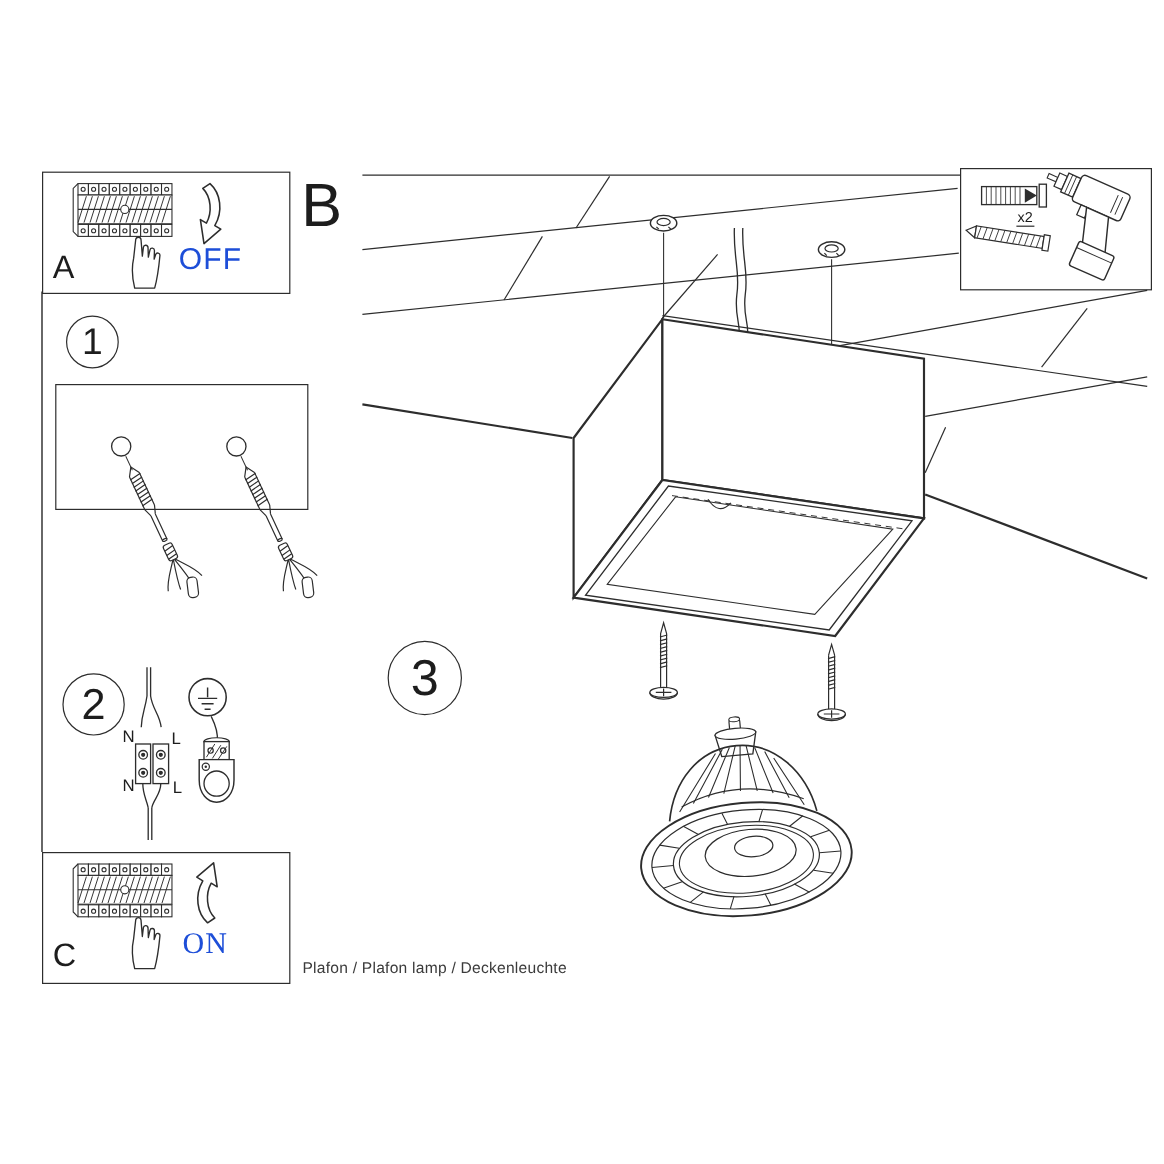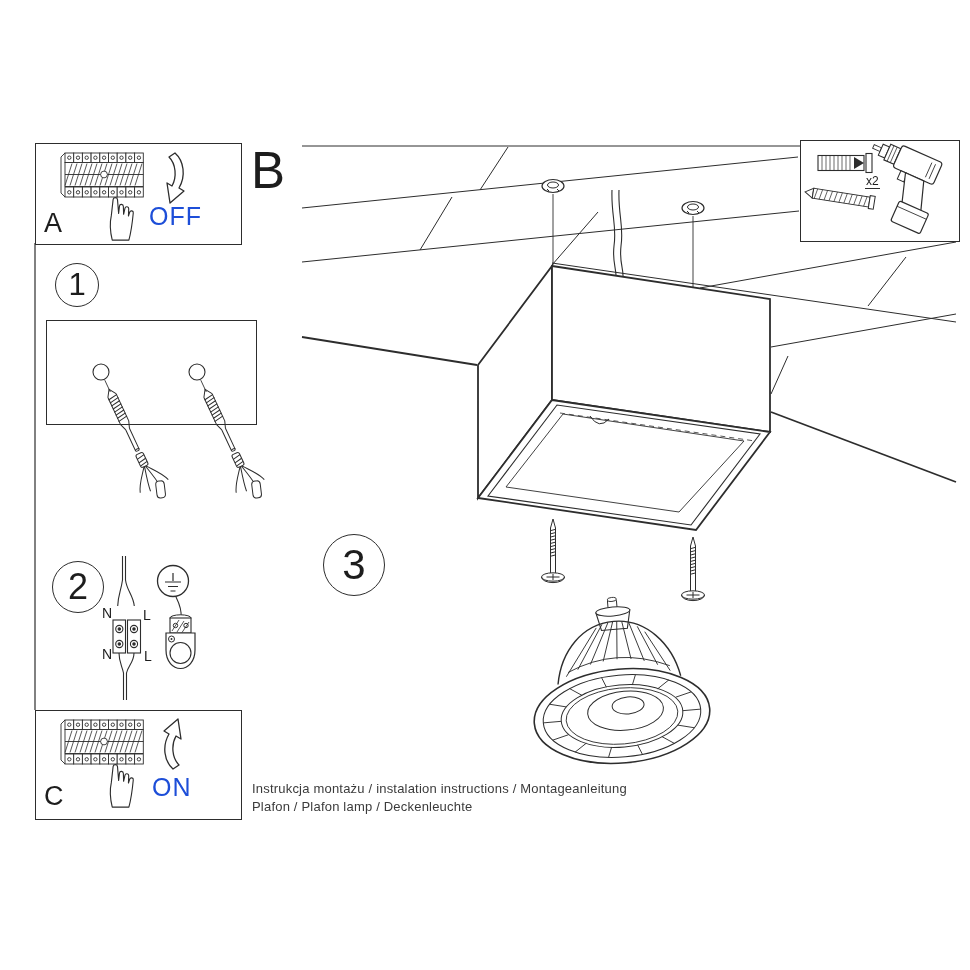--- a/index.html
+++ b/index.html
@@ -279,24 +279,23 @@
   <div class="frame" style="left:35px;top:710px;width:205px;height:108px;">
     <svg class="icon-slot" style="left:23px;top:8px;" width="88" height="46">
         <use href="#breaker-panel"></use>
       </svg>
     <svg class="icon-slot" style="left:62px;top:47px;" width="44" height="50" viewBox="0 0 44 58">
         <use href="#hand-up"></use>
       </svg>
     <svg class="icon-slot" style="left:122px;top:6px;" width="32" height="54">
         <use href="#arrow-hook-up"></use>
       </svg>
-    <span class="switch-word" style="left:116px;top:62px;">ON</span>
+    <span class="switch-word" style="left:116px;top:62px;font-family:Liberation Serif, serif;">ON</span>
     <span class="letter" style="left:8px;top:70px;font-size:27px;">C</span>
   </div>
 
   <div class="frame" style="left:800px;top:140px;width:158px;height:100px;border-width:1.2px;">
-    <span class="qty" style="left:64px;top:33px;">x2</span>
-  </div>
-
-  <div class="footer-line" style="top:781px;">Instrukcja montażu / instalation instructions / Montageanleitung</div>
+    <span class="qty" style="left:46px;top:33px;">x2</span>
+  </div>
+
   <div class="footer-line" style="top:799px;">Plafon / Plafon lamp / Deckenleuchte</div>
 
 </div>
 
 </body></html>

